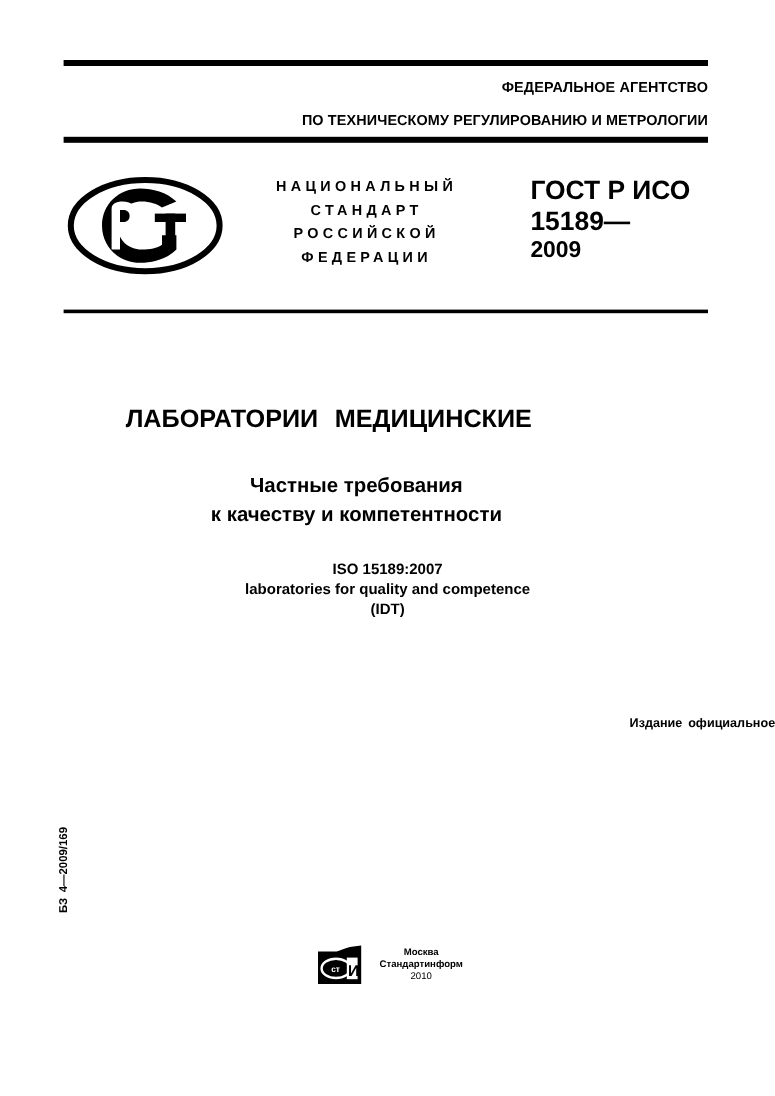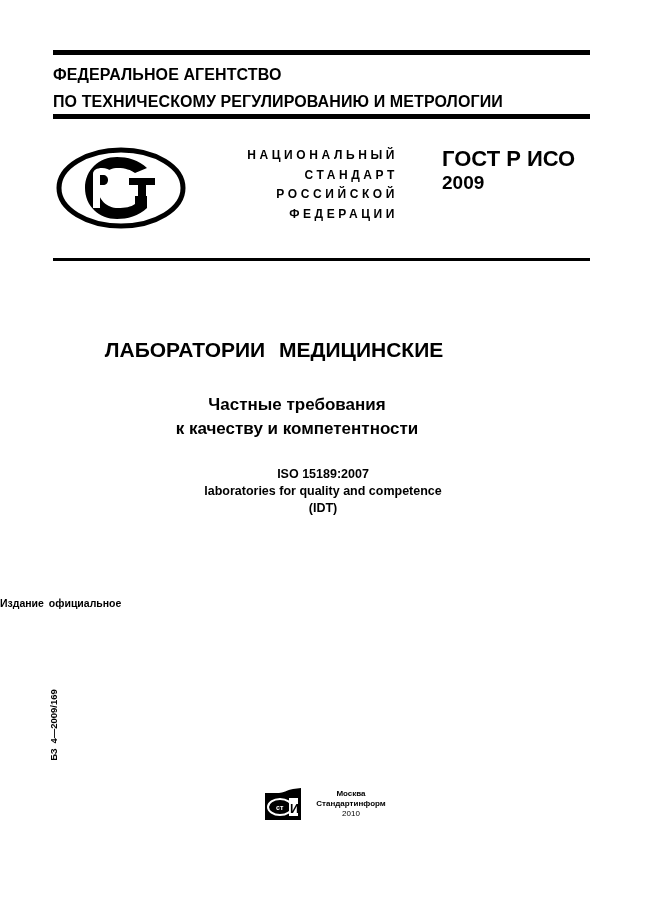--- a/index.html
+++ b/index.html
@@ -21,40 +21,40 @@
       width: 537px;
       background: #000;
     }
     .rule.thick { height: 5px; }
     .rule.thin { height: 3px; }
 
     .agency {
       position: absolute;
       left: 53px;
       width: 537px;
-      text-align: left;
-      font-weight: bold;
-      font-size: 16px;
+      text-align: right;
+      font-weight: bold;
+      font-size: 12px;
       letter-spacing: 0.1px;
     }
 
     .emblem {
       position: absolute;
       left: 55px;
       top: 146px;
       width: 132px;
       height: 84px;
     }
 
     .national {
       position: absolute;
       left: 213px;
       top: 146px;
       width: 185px;
-      text-align: right;
+      text-align: center;
       font-weight: bold;
       font-size: 12px;
       letter-spacing: 3.6px;
       line-height: 19.5px;
     }
 
     .gost {
       position: absolute;
       left: 442px;
       top: 146px;
@@ -94,21 +94,21 @@
       text-align: center;
       font-weight: bold;
       font-size: 12.5px;
       line-height: 17px;
     }
     .edition {
       position: absolute;
       left: 0;
       width: 646px;
       top: 597px;
-      text-align: left;
+      text-align: right;
       font-weight: bold;
       font-size: 10.5px;
       word-spacing: 2px;
     }
     .vertical {
       position: absolute;
       left: 53px;
       top: 725px;
       font-weight: bold;
       font-size: 9.5px;
@@ -159,20 +159,21 @@
 
 <div class="national">
   <div>НАЦИОНАЛЬНЫЙ</div>
   <div>СТАНДАРТ</div>
   <div>РОССИЙСКОЙ</div>
   <div>ФЕДЕРАЦИИ</div>
 </div>
 
 <div class="gost">
   <span class="line1">ГОСТ Р ИСО</span>
+  <span class="line2">15189—</span>
   <span class="line3">2009</span>
 </div>
 
 <div class="rule thin" style="top:258px;"></div>
 
 <div class="title">ЛАБОРАТОРИИ МЕДИЦИНСКИЕ</div>
 
 <div class="subtitle">
   <div>Частные требования</div>
   <div>к качеству и компетентности</div>

